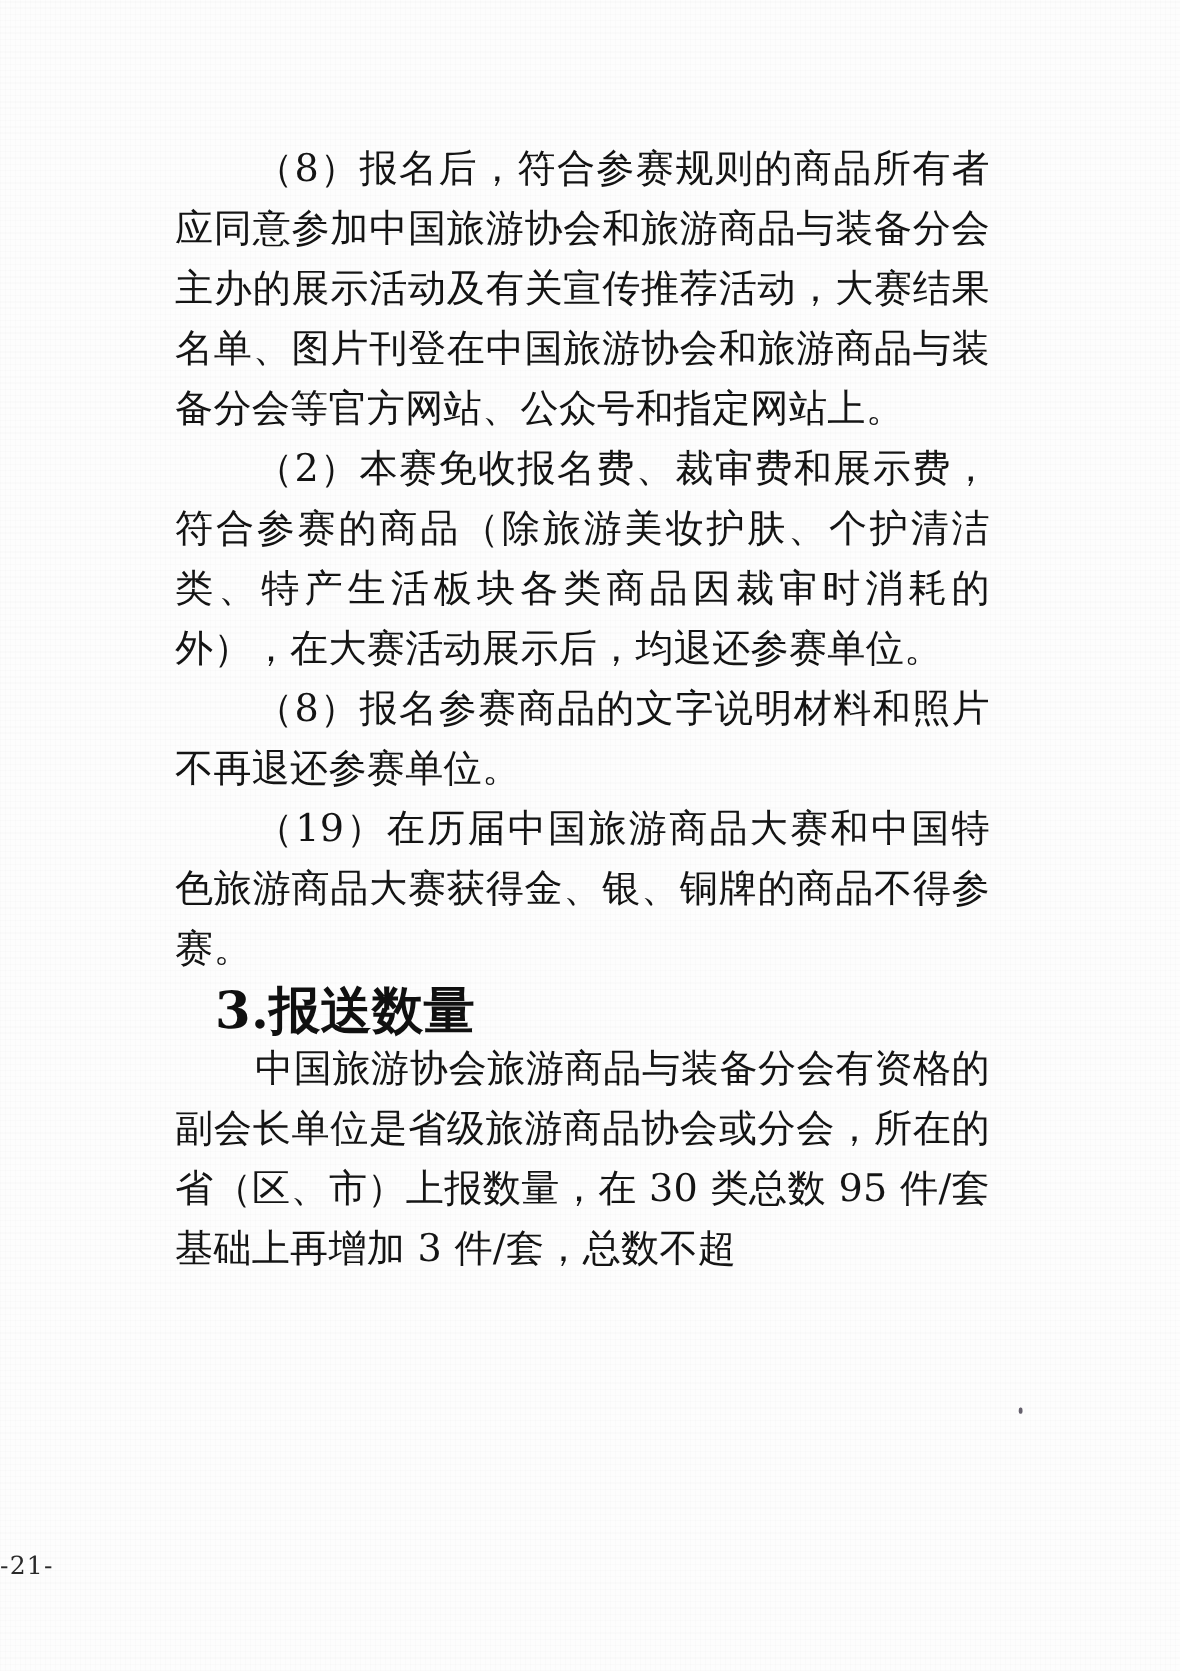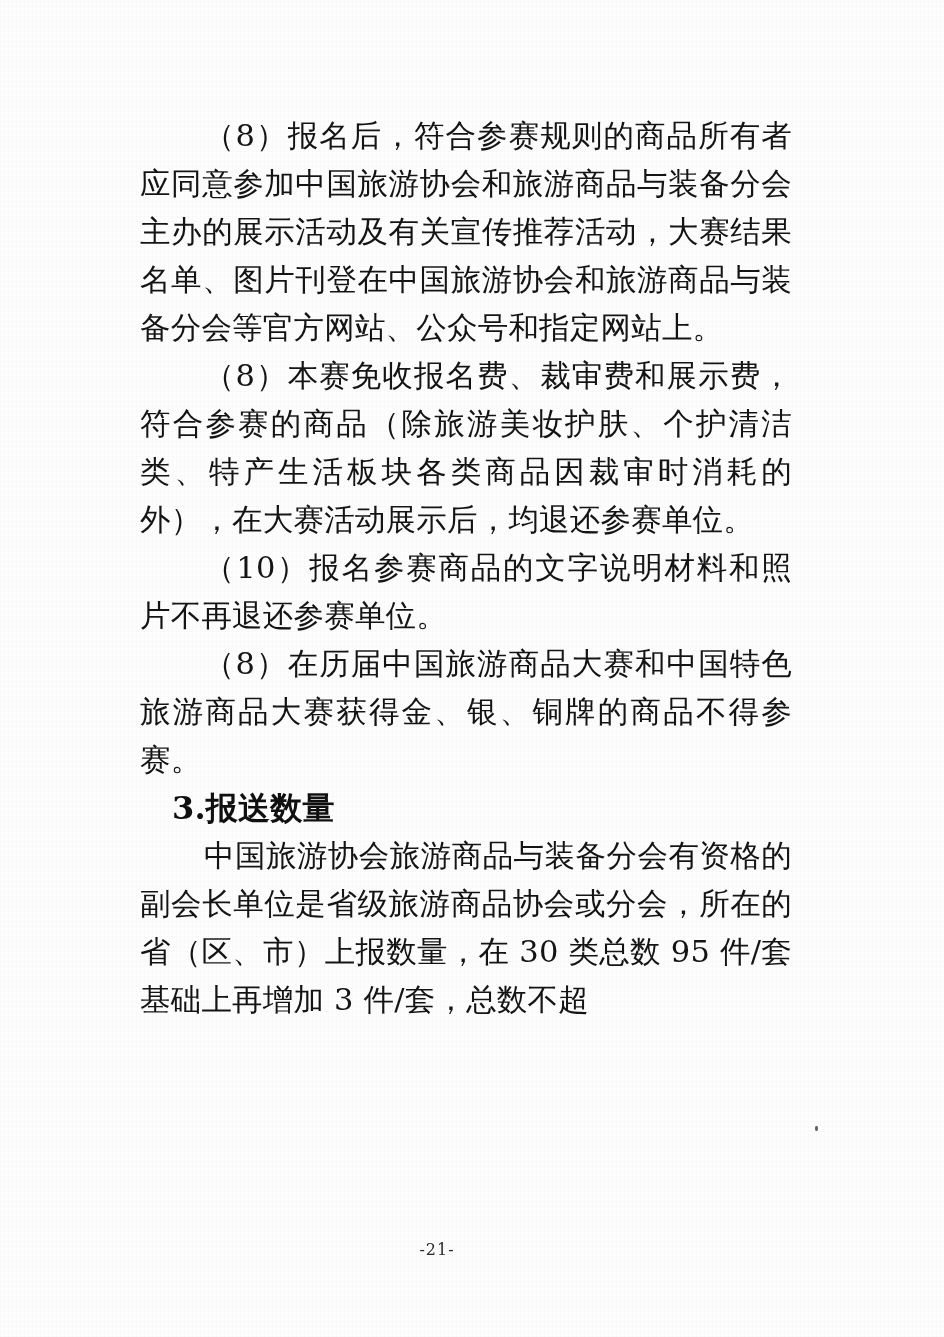--- a/index.html
+++ b/index.html
@@ -41,35 +41,35 @@
     text-align: justify;
     text-justify: inter-character;
     text-indent: 64px;
     letter-spacing: 0.2px;
     white-space: pre-wrap;
     -webkit-font-smoothing: none;
   }
 
   p.heading {
     margin: 0;
-    font-size: 32px;
+    font-size: 41px;
     line-height: 48px;
     color: #101010;
     text-indent: 32px;
     letter-spacing: 0.2px;
     font-weight: 600;
   }
 
   .page-number {
     position: absolute;
     left: 0;
     top: 1240px;
     width: 874px;
-    text-align: center;
-    font-size: 16px;
+    text-align: left;
+    font-size: 20px;
     color: #2a2a2a;
     font-family: "DejaVu Serif", "Liberation Serif", serif;
     letter-spacing: 1px;
   }
 
   .speck {
     position: absolute;
     left: 815px;
     top: 1126px;
     width: 3px;
@@ -79,23 +79,23 @@
     opacity: 0.85;
   }
 </style>
 </head>
 <body>
 
 <div class="page">
 
   <div class="content">
       <p class="para">（8）报名后，符合参赛规则的商品所有者应同意参加中国旅游协会和旅游商品与装备分会主办的展示活动及有关宣传推荐活动，大赛结果名单、图片刊登在中国旅游协会和旅游商品与装备分会等官方网站、公众号和指定网站上。</p>
-      <p class="para">（8）本赛免收报名费、裁审费和展示费，符合参赛的商品（除旅游美妆护肤、个护清洁类、特产生活板块各类商品因裁审时消耗的外），在大赛活动展示后，均退还参赛单位。</p>
-      <p class="para">（10）报名参赛商品的文字说明材料和照片不再退还参赛单位。</p>
-      <p class="para">（8）在历届中国旅游商品大赛和中国特色旅游商品大赛获得金、银、铜牌的商品不得参赛。</p>
+      <p class="para">（2）本赛免收报名费、裁审费和展示费，符合参赛的商品（除旅游美妆护肤、个护清洁类、特产生活板块各类商品因裁审时消耗的外），在大赛活动展示后，均退还参赛单位。</p>
+      <p class="para">（8）报名参赛商品的文字说明材料和照片不再退还参赛单位。</p>
+      <p class="para">（19）在历届中国旅游商品大赛和中国特色旅游商品大赛获得金、银、铜牌的商品不得参赛。</p>
       <p class="heading">3.报送数量</p>
       <p class="para">中国旅游协会旅游商品与装备分会有资格的副会长单位是省级旅游商品协会或分会，所在的省（区、市）上报数量，在 30 类总数 95 件/套基础上再增加 3 件/套，总数不超</p>
     </div>
 
   <div class="speck"></div>
 
   <div class="page-number">-21-</div>
 
 </div>
 

